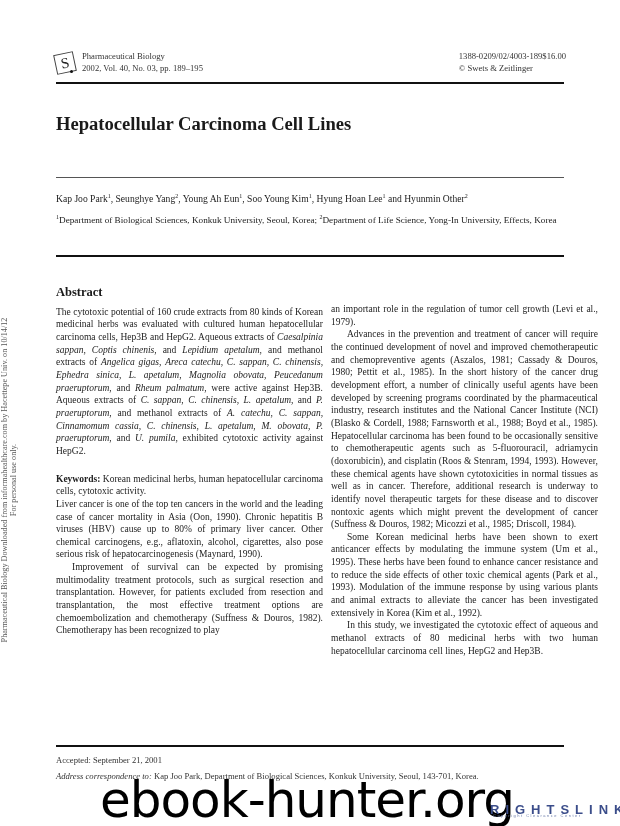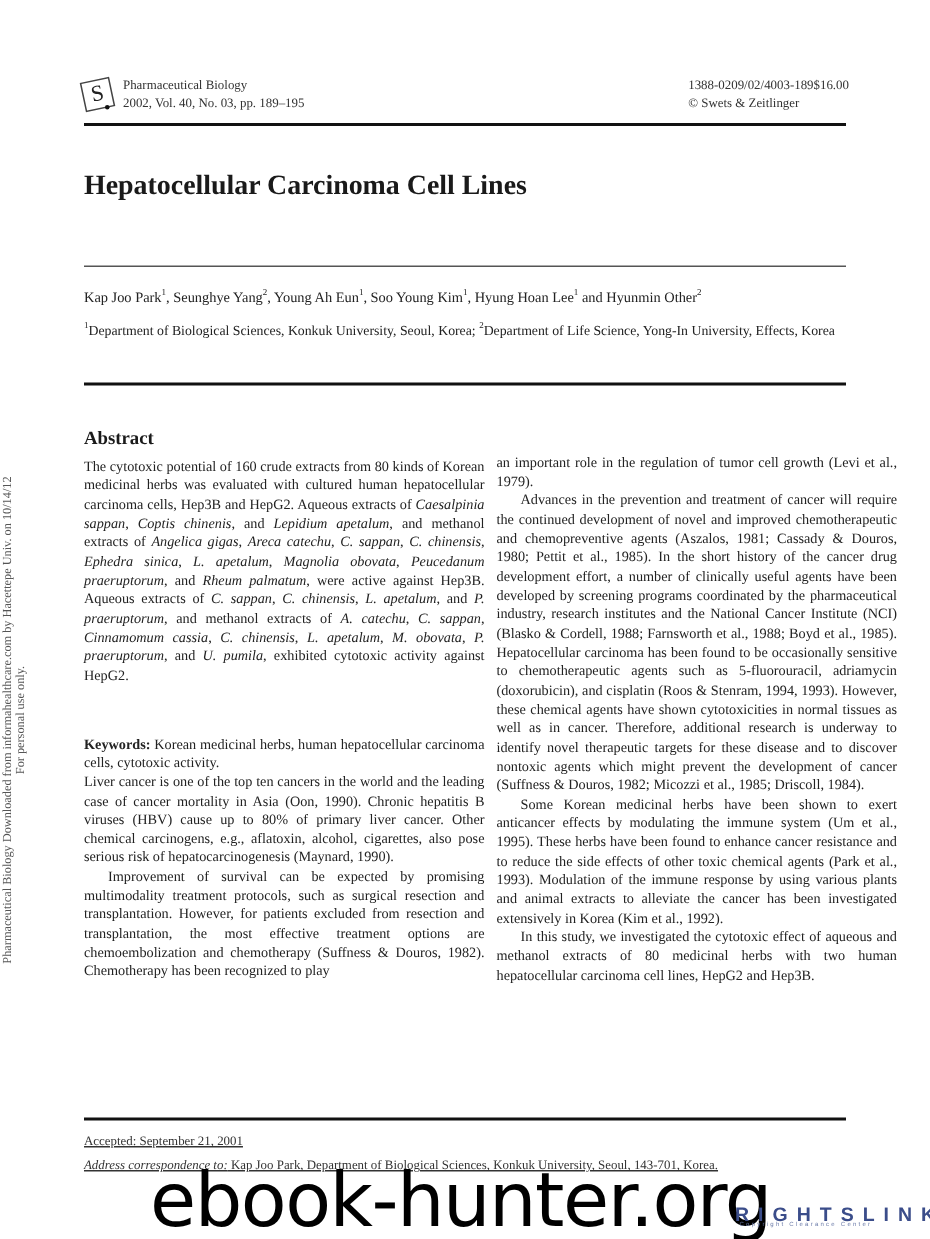--- a/index.html
+++ b/index.html
@@ -18,21 +18,21 @@
   .affil { left:56px; top:213px; width:540px; font-size:9.2px; line-height:14px; color:#222; }
   sup { font-size:6px; vertical-align:super; line-height:0; }
   .col { font-size:9.5px; line-height:12.65px; text-align:justify; color:#222; width:267px; }
   .h2 { font-size:12.5px; font-weight:bold; color:#1a1a1a; }
   .p { margin:0; }
   .p.ind { text-indent:16px; }
   i { font-style:italic; }
   .side { left:-2px; top:260px; width:22px; height:440px; }
   .side-inner { position:absolute; left:0; top:0; width:440px; transform-origin:0 0; transform:translate(2px,440px) rotate(-90deg);
                 font-family:"Liberation Serif", serif; font-size:8.2px; line-height:9px; color:#555; text-align:center; }
-  .foot { font-size:8.6px; color:#333;text-decoration:underline; }
+  .foot { font-size:8.6px; color:#333; }
   .watermark { left:100px; top:775px; font-family:"DejaVu Sans", sans-serif; font-weight:normal; font-size:50px;
                letter-spacing:-1px; color:#000; line-height:50px; white-space:nowrap; }
   .brand { left:490px; top:802px; font-family:"Liberation Sans", sans-serif; font-size:13px; letter-spacing:6px; color:#3b4d8a; font-weight:bold; }
   .brand-sub { left:493px; top:813px; font-family:"Liberation Sans", sans-serif; font-size:4px; letter-spacing:1.5px; color:#6a7aa8; }
 </style>
 </head>
 <body>
 
 <div class="abs hdr-logo">S</div>
 <div class="abs hdr-logo-dot"></div>
@@ -62,21 +62,21 @@
 
 <div class="abs affil">
   <sup>1</sup><span>Department of Biological Sciences, Konkuk University, Seoul, Korea; </span><sup>2</sup><span>Department of Life Science, Yong-In University, Effects, Korea</span>
 </div>
 <div class="abs rule" style="left:56px; top:255px; width:508px;"></div>
 
 <div class="abs col" style="left:56px; top:286px;">
   <div class="h2" style="margin-bottom:7px;">Abstract</div>
   <p class="p" id="abstract-body"><span>The cytotoxic potential of 160 crude extracts from 80 kinds of Korean medicinal herbs was evaluated with cultured human hepatocellular carcinoma cells, Hep3B and HepG2. Aqueous extracts of </span><i>Caesalpinia sappan</i><span>, </span><i>Coptis chinenis</i><span>, and </span><i>Lepidium apetalum</i><span>, and methanol extracts of </span><i>Angelica gigas</i><span>, </span><i>Areca catechu</i><span>, </span><i>C. sappan</i><span>, </span><i>C. chinensis</i><span>, </span><i>Ephedra sinica</i><span>, </span><i>L. apetalum</i><span>, </span><i>Magnolia obovata</i><span>, </span><i>Peucedanum praeruptorum</i><span>, and </span><i>Rheum palmatum</i><span>, were active against Hep3B. Aqueous extracts of </span><i>C. sappan</i><span>, </span><i>C. chinensis</i><span>, </span><i>L. apetalum</i><span>, and </span><i>P. praeruptorum</i><span>, and methanol extracts of </span><i>A. catechu</i><span>, </span><i>C. sappan</i><span>, </span><i>Cinnamomum cassia</i><span>, </span><i>C. chinensis</i><span>, </span><i>L. apetalum</i><span>, </span><i>M. obovata</i><span>, </span><i>P. praeruptorum</i><span>, and </span><i>U. pumila</i><span>, exhibited cytotoxic activity against HepG2.</span></p>
 
-  <p class="p" style="margin-top:33px;">
+  <p class="p" style="margin-top:15px;">
     <b>Keywords:</b><span> Korean medicinal herbs, human hepatocellular carcinoma cells, cytotoxic activity.</span>
   </p>
 
   <p class="p">Liver cancer is one of the top ten cancers in the world and the leading case of cancer mortality in Asia (Oon, 1990). Chronic hepatitis B viruses (HBV) cause up to 80% of primary liver cancer. Other chemical carcinogens, e.g., aflatoxin, alcohol, cigarettes, also pose serious risk of hepatocarcinogenesis (Maynard, 1990).</p>
   <p class="p ind">Improvement of survival can be expected by promising multimodality treatment protocols, such as surgical resection and transplantation. However, for patients excluded from resection and transplantation, the most effective treatment options are chemoembolization and chemotherapy (Suffness &amp; Douros, 1982). Chemotherapy has been recognized to play</p>
 </div>
 
 <div class="abs col" style="left:331px; top:303px;">
   <p class="p">an important role in the regulation of tumor cell growth (Levi et al., 1979).</p>
   <p class="p ind">Advances in the prevention and treatment of cancer will require the continued development of novel and improved chemotherapeutic and chemopreventive agents (Aszalos, 1981; Cassady &amp; Douros, 1980; Pettit et al., 1985). In the short history of the cancer drug development effort, a number of clinically useful agents have been developed by screening programs coordinated by the pharmaceutical industry, research institutes and the National Cancer Institute (NCI) (Blasko &amp; Cordell, 1988; Farnsworth et al., 1988; Boyd et al., 1985). Hepatocellular carcinoma has been found to be occasionally sensitive to chemotherapeutic agents such as 5-fluorouracil, adriamycin (doxorubicin), and cisplatin (Roos &amp; Stenram, 1994, 1993). However, these chemical agents have shown cytotoxicities in normal tissues as well as in cancer. Therefore, additional research is underway to identify novel therapeutic targets for these disease and to discover nontoxic agents which might prevent the development of cancer (Suffness &amp; Douros, 1982; Micozzi et al., 1985; Driscoll, 1984).</p>

